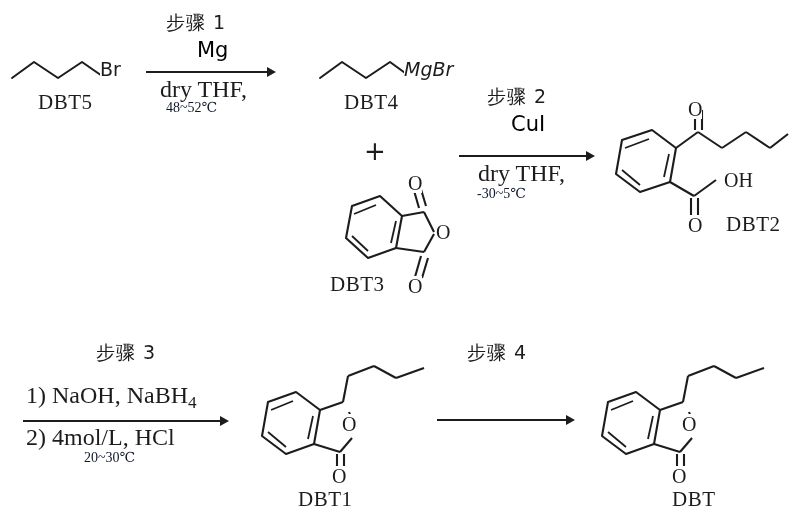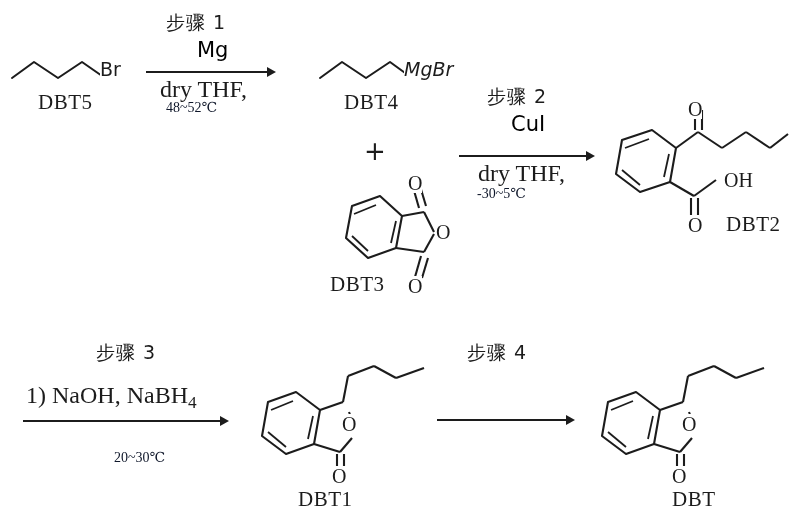--- a/index.html
+++ b/index.html
@@ -194,21 +194,22 @@
   <div class="abs step-label" style="left:96px; top:340px;">步骤 3</div>
   <div class="abs reagent" style="left:26px; top:382px;text-align:center;">
     <span>1) NaOH, NaBH</span><span class="sub">4</span>
   </div>
   <div class="abs" style="left:23px; top:416px; width:206px;">
     <div style="display:flex; align-items:center;">
       <div class="arrow-line" style="flex:1;"></div>
       <div class="arrow-head"></div>
     </div>
   </div>
-  <div class="abs condition" style="left:84px; top:449px;margin-left:30px;">20~30℃</div>
+  <div class="abs reagent" style="left:26px; top:424px;">2) 4mol/L, HCl</div>
+  <div class="abs condition" style="left:84px; top:449px;">20~30℃</div>
 
   <div class="abs" style="left:248px; top:348px;">
     <svg width="185" height="145" viewBox="0 0 185 145">
 
       <polygon points="20,54 48,44 72,62 66,96 38,106 14,88" fill="none" stroke="#1c1c1c" stroke-width="2.1" stroke-linejoin="round"></polygon>
       <line x1="23" y1="62" x2="45" y2="53" stroke="#1c1c1c" stroke-width="1.8"></line>
       <line x1="65" y1="68" x2="60" y2="91" stroke="#1c1c1c" stroke-width="1.8"></line>
       <line x1="38" y1="99" x2="20" y2="84" stroke="#1c1c1c" stroke-width="1.8"></line>
 
       <line x1="72" y1="62" x2="95" y2="54" stroke="#1c1c1c" stroke-width="2.1"></line>

